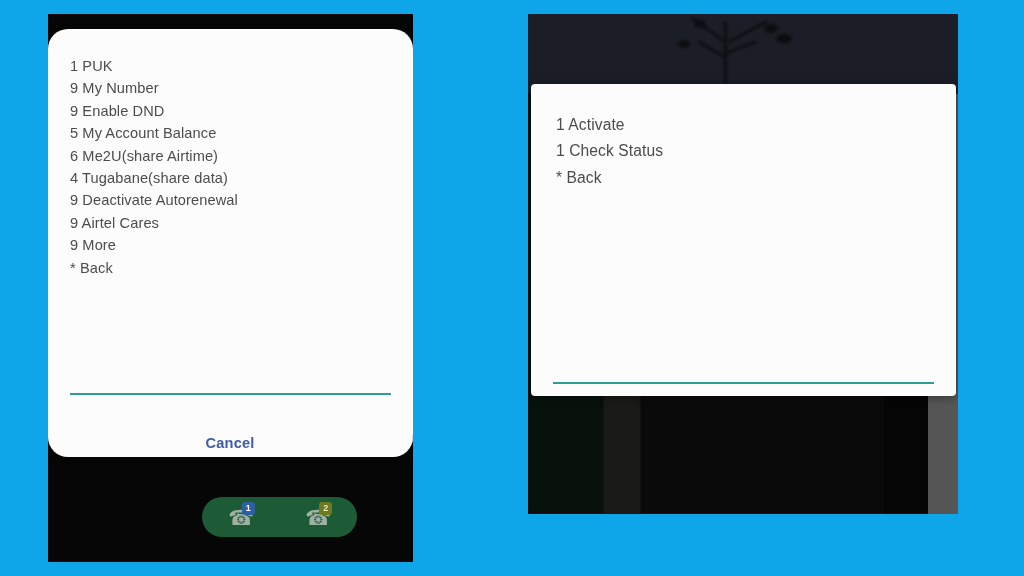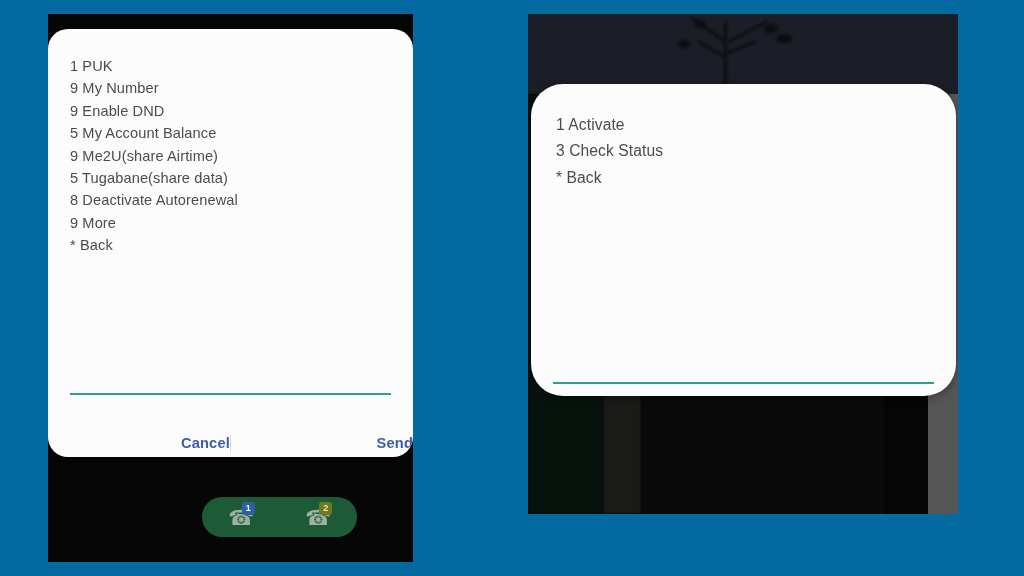--- a/index.html
+++ b/index.html
@@ -7,21 +7,21 @@
     padding: 0;
     background: #ffffff;
   }
   body {
     font-family: "Liberation Sans", sans-serif;
   }
   #stage {
     position: relative;
     width: 1024px;
     height: 576px;
-    background: #0369a1;
+    background: #0ea5e9;
     overflow: hidden;
   }
 
   
   #phone-left {
     position: absolute;
     left: 48px;
     top: 14px;
     width: 365px;
     height: 548px;
@@ -77,21 +77,21 @@
     position: absolute;
     left: 0;
     right: 0;
     display: flex;
     align-items: center;
   }
   #dialog-left .action-row { top: 400px; }
 
   .action-btn {
     flex: 1;
-    text-align: right;
+    text-align: center;
     color: #3F5BA9;
     font-size: 14.6px;
     font-weight: bold;
     letter-spacing: 0.2px;
     padding: 6px 0;
   }
   .action-divider {
     width: 1px;
     height: 17px;
     background: #D8D8D8;
@@ -223,54 +223,54 @@
     border-radius: 14px;
     background: #1E7A51;
     filter: blur(1.2px);
   }
 
   #dialog-right {
     left: 3px;
     top: 70px;
     width: 425px;
     height: 312px;
-    border-radius: 32px;
+    border-radius: 4px;
   }
   #dialog-right .menu-list { padding: 28px 0 0 25px; }
   #dialog-right .menu-item { font-size: 15.6px; line-height: 26.4px; }
 </style>
 </head>
 <body>
 
 <div id="stage">
 
   <div id="phone-left">
     <div class="screen-bg"></div>
 
     <div class="ussd-dialog" id="dialog-left">
       <div class="menu-list">
         <div class="menu-item">1 PUK</div>
         <div class="menu-item">9 My Number</div>
         <div class="menu-item">9 Enable DND</div>
         <div class="menu-item">5 My Account Balance</div>
-        <div class="menu-item">9 Me2U(share Airtime)</div>
-        <div class="menu-item">5 Tugabane(share data)</div>
-        <div class="menu-item">8 Deactivate Autorenewal</div>
+        <div class="menu-item">6 Me2U(share Airtime)</div>
+        <div class="menu-item">4 Tugabane(share data)</div>
+        <div class="menu-item">9 Deactivate Autorenewal</div>
+        <div class="menu-item">9 Airtel Cares</div>
         <div class="menu-item">9 More</div>
         <div class="menu-item">* Back</div>
       </div>
 
       <div class="input-wrap">
         <div class="input-line"></div>
       </div>
 
       <div class="action-row">
         <div class="action-btn">Cancel</div>
         <div class="action-divider"></div>
-        <div class="action-btn">Send</div>
       </div>
     </div>
 
     <div id="call-bar">
       <div class="call-slot">
         <span class="handset">☎</span>
         <span class="sim-badge sim-1">1</span>
       </div>
       <div class="call-slot">
         <span class="handset">☎</span>
@@ -331,21 +331,21 @@
         <div id="rp-callbtn"></div>
       </div>
 
       <div id="rp-right-band"></div>
       <div id="rp-gray-edge"></div>
     </div>
 
     <div class="ussd-dialog" id="dialog-right">
       <div class="menu-list">
         <div class="menu-item">1 Activate</div>
-        <div class="menu-item">3 Check Status</div>
+        <div class="menu-item">1 Check Status</div>
         <div class="menu-item">* Back</div>
       </div>
 
       <div class="input-wrap">
         <div class="input-line"></div>
       </div>
 
     </div>
   </div>
 

